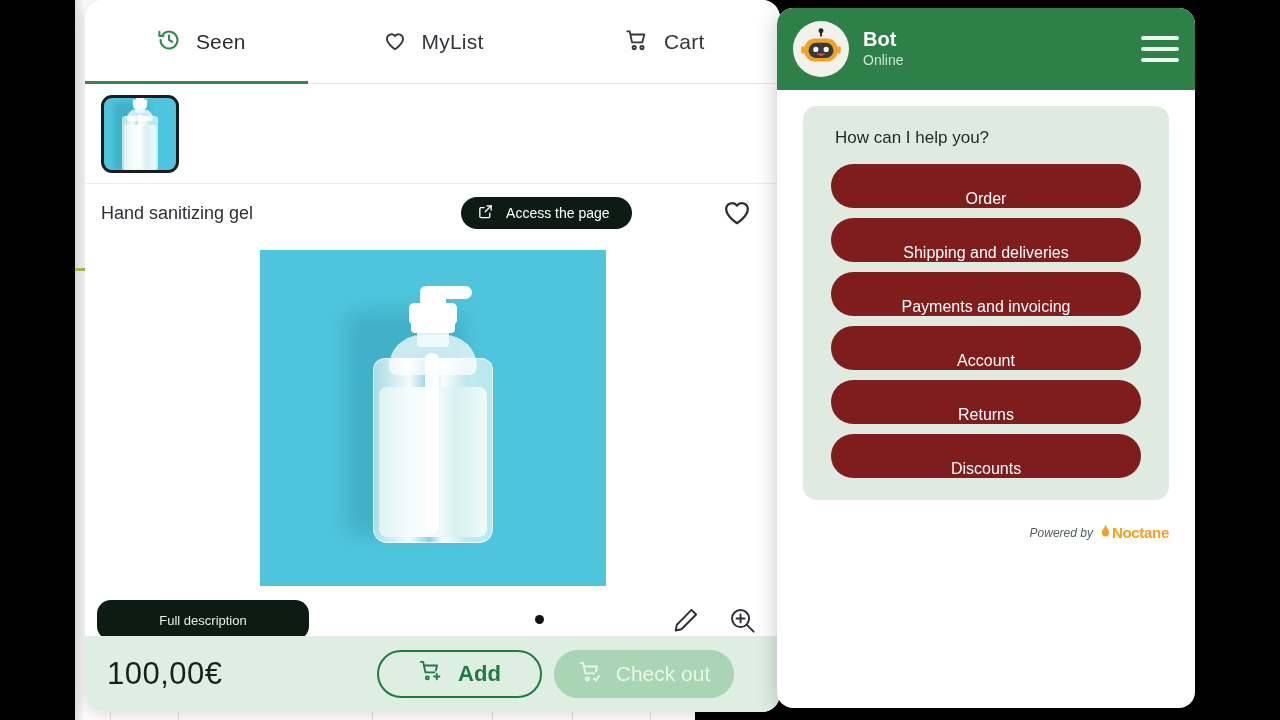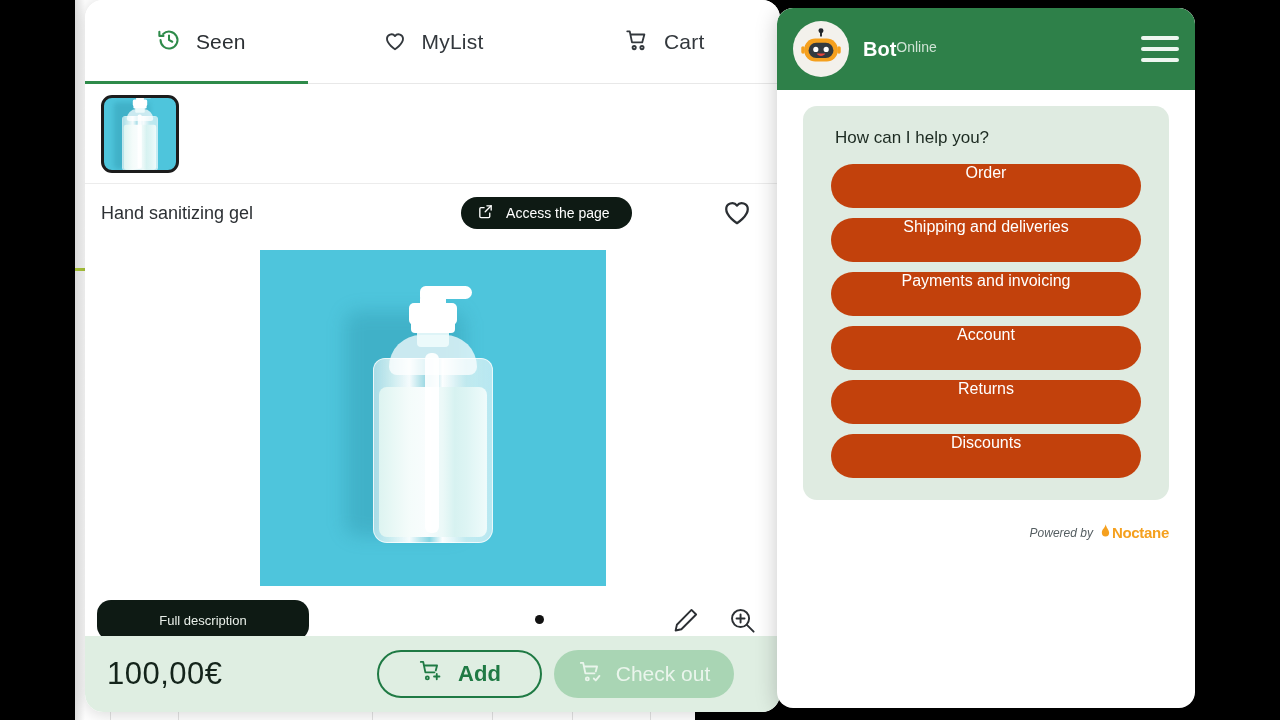--- a/index.html
+++ b/index.html
@@ -188,38 +188,38 @@
     box-shadow: 0 4px 22px rgba(0,0,0,.22); overflow: hidden;
   }
   .chat-header {
     height: 82px; background: #2e8049; display: flex; align-items: center;
     padding: 0 16px 0 16px; gap: 14px; border-radius: 16px 16px 0 0;
   }
   .avatar {
     width: 56px; height: 56px; border-radius: 50%; background: #f3f1ec;
     display: flex; align-items: center; justify-content: center; flex: 0 0 auto;
   }
-  .who { display: flex; flex-direction: row; justify-content: center; }
+  .who { display: flex; flex-direction: column; justify-content: center; }
   .who .name { color: #fff; font-size: 20px; font-weight: bold; line-height: 1.15; }
   .who .status { color: #cfe3d5; font-size: 14px; line-height: 1.3; }
   .burger { margin-left: auto; width: 40px; cursor: pointer;
             display: flex; flex-direction: column; gap: 7px; align-items: flex-end; }
   .burger i { display: block; width: 38px; height: 4px; background: #eef6f0; border-radius: 2px; }
 
   .chat-body {
     position: relative; height: 514px; background: #fff;
     border-radius: 16px 16px 16px 16px; padding: 16px 26px 0 26px;
   }
   .bubble {
     background: #dfebe1; border-radius: 14px; padding: 18px 28px 22px 28px;
   }
   .bubble .prompt { font-size: 17px; color: #1c2a21; margin: 4px 0 16px 4px; }
   .opt {
-    height: 44px; margin-bottom: 10px; border-radius: 22px; background: #c2410c;
-    color: #fff; font-size: 16px; display: flex; align-items: flex-start;
+    height: 44px; margin-bottom: 10px; border-radius: 22px; background: #7f1d1d;
+    color: #fff; font-size: 16px; display: flex; align-items: flex-end;
     justify-content: center; cursor: pointer;
   }
   .opt:last-child { margin-bottom: 0; }
   .powered {
     position: absolute; right: 26px; bottom: 62px;
     display: flex; align-items: center; gap: 7px;
   }
   .powered .pb { font-size: 12px; font-style: italic; color: #555e62; }
   .powered .brand { font-size: 15px; font-weight: bold; color: #f5a01e;
                     letter-spacing: -.3px; display: flex; align-items: flex-start; }

